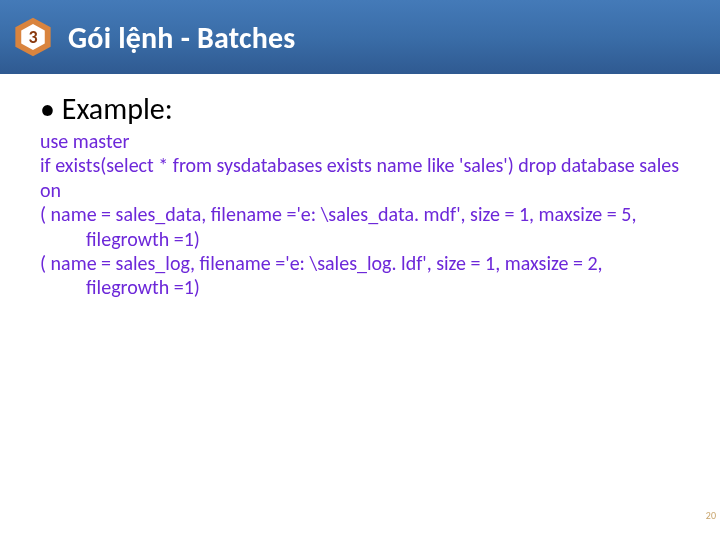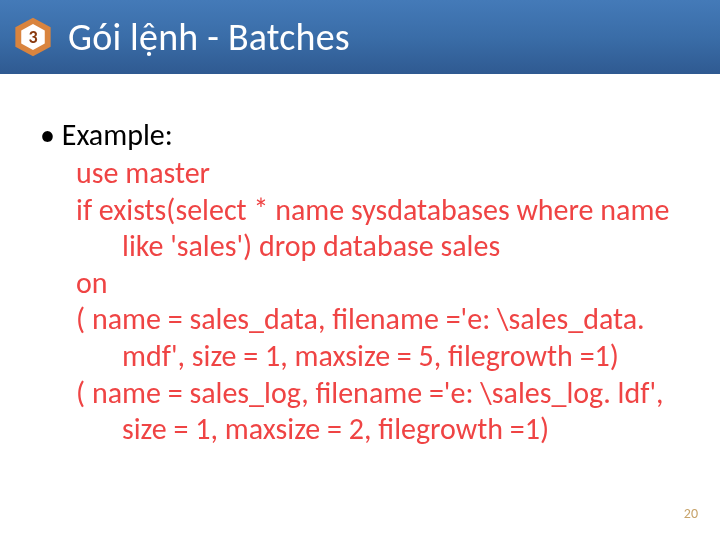--- a/index.html
+++ b/index.html
@@ -41,52 +41,51 @@
     .hex-label {
       position: relative;
       z-index: 3;
       color: #8a3a0f;
       font-weight: 700;
       font-size: 18px;
       line-height: 1;
     }
     .title {
       color: #ffffff;
-      font-size: 38px;
-      font-weight: 400;
+      font-size: 30px;
+      font-weight: 700;
       letter-spacing: 0.2px;
     }
     .content {
-      padding: 42px 30px 0 40px;
+      padding: 16px 30px 0 40px;
     }
     .bullet-line {
       font-size: 30px;
       color: #000000;
     }
     .bullet-line::before {
       content: "• ";
     }
     .code-block {
-      margin-left: 36px;
       margin-top: 2px;
-      font-size: 30px;
-      color: #ef4444;
+      font-size: 20px;
+      color: #6d28d9;
       line-height: 1.22;
     }
     .code-line {
       white-space: pre-wrap;
       padding-left: 46px;
       text-indent: -46px;
     }
     .page-number {
       position: absolute;
-      right: 22px;
+      right: 4px;
       bottom: 18px;
       color: #c7a36a;
-      font-size: 14px;
+      font-size: 10px;
     }
   </style>
 </head>
 <body>
 
 <div class="header-bar">
   <div class="hex-badge">
     <svg class="hex-outer" viewBox="0 0 100 100">
       <polygon points="50,4 92,27 92,73 50,96 8,73 8,27" fill="#d9843e"></polygon>
     </svg>
@@ -95,20 +94,20 @@
     </svg>
     <span class="hex-label">3</span>
   </div>
   <div class="title">Gói lệnh - Batches</div>
 </div>
 
 <div class="content">
   <div class="bullet-line">Example:</div>
   <div class="code-block">
     <div class="code-line">use master</div>
-    <div class="code-line">if exists(select * name sysdatabases where name like 'sales') drop database sales</div>
+    <div class="code-line">if exists(select * from sysdatabases exists name like 'sales') drop database sales</div>
     <div class="code-line">on</div>
     <div class="code-line">( name = sales_data, filename ='e: \sales_data. mdf', size = 1, maxsize = 5, filegrowth =1)</div>
     <div class="code-line">( name = sales_log, filename ='e: \sales_log. ldf', size = 1, maxsize = 2, filegrowth =1)</div>
   </div>
 </div>
 
 <div class="page-number">20</div>
 
 </body></html>

